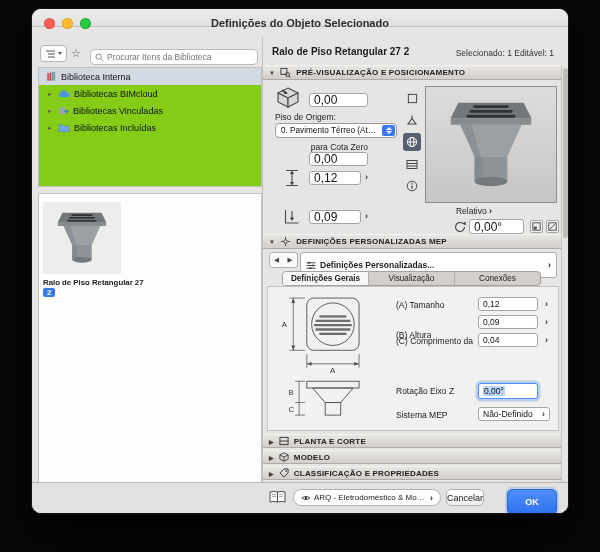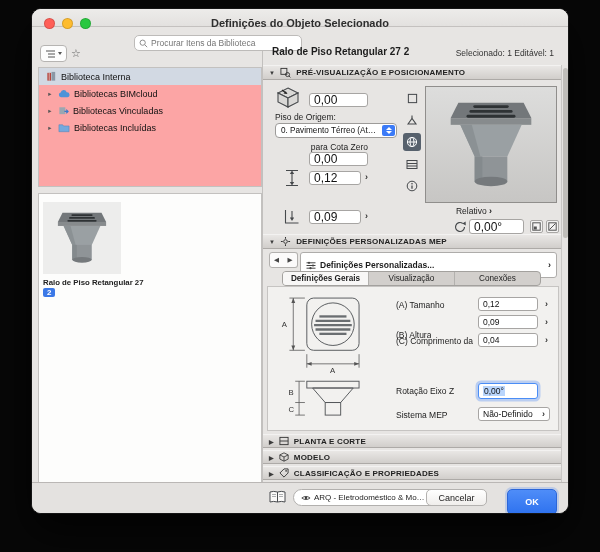--- a/index.html
+++ b/index.html
@@ -7,21 +7,21 @@
   body{background:#070707;position:relative;overflow:hidden;font-family:"Liberation Sans",sans-serif;-webkit-font-smoothing:antialiased;}
   .a{position:absolute;}
   .window{position:absolute;left:31px;top:8px;width:538px;height:506px;background:#e7e5e3;border-radius:10px;border:1px solid #151515;box-shadow:0 18px 42px rgba(0,0,0,.7);overflow:hidden;}
   .titlebar{position:absolute;left:0;top:0;right:0;height:18px;background:linear-gradient(#edecea,#e3e1df);border-bottom:1px solid #c4c1bf;}
   .title{position:absolute;left:60px;right:60px;top:8px;text-align:center;font-size:11px;font-weight:bold;color:#2e2e2e;white-space:nowrap;overflow:hidden;}
   .tl{position:absolute;top:9px;width:11px;height:11px;border-radius:50%;border:0.5px solid rgba(0,0,0,.15);}
   .divider-v{position:absolute;left:230px;top:28px;width:1px;height:445px;background:#c2c0be;}
   .iconbtn{position:absolute;background:#fdfdfd;border:1px solid #b6b4b2;border-radius:4px;display:flex;align-items:center;justify-content:center;gap:2px;}
   .search{position:absolute;background:#fff;border:1px solid #bdbbb9;border-radius:5px;display:flex;align-items:center;padding:0 4px;gap:3px;}
   .search input{border:none;outline:none;flex:1;font-size:8.5px;color:#444;background:transparent;font-family:inherit;min-width:0;}
-  .panelbox{position:absolute;background:#fca5a5;border:1px solid #c3c1bf;}
+  .panelbox{position:absolute;background:#84cc16;border:1px solid #c3c1bf;}
   .tree-row{height:17px;display:flex;align-items:center;gap:4px;padding-left:7px;font-size:9px;color:#111;cursor:default;}
   .tree-row.selected{background:#d2d9e3;}
   .tchev{font-size:6.5px;color:#555;width:8px;text-align:center;flex:0 0 8px;}
   .tree-label{white-space:nowrap;}
   .thumbcell{position:absolute;left:4px;top:8px;width:112px;display:flex;flex-direction:column;align-items:flex-start;}
   .thumbimg{width:78px;height:72px;background:#ededec;display:flex;align-items:center;justify-content:center;}
   .thumbname{margin-top:4px;font-size:7.8px;font-weight:bold;color:#222;white-space:nowrap;}
   .thumbedit{margin-top:1px;font-size:8px;font-weight:bold;color:#fff;background:#3b78e7;padding:0 4px;border-radius:2px;}
   .objname{position:absolute;left:240px;top:37px;font-size:10px;font-weight:bold;color:#1d1d1d;white-space:nowrap;}
   .status{position:absolute;right:14px;top:39px;font-size:8.5px;color:#333;white-space:nowrap;}
@@ -79,21 +79,21 @@
       <g stroke="#555" stroke-width="1.2" fill="none">
         <line x1="1" y1="2" x2="10" y2="2"></line>
           <line x1="3" y1="5" x2="10" y2="5"></line>
           <line x1="3" y1="8" x2="10" y2="8"></line>
       </g>
     </svg>
     <span style="width:0;height:0;border-left:2.6px solid transparent;border-right:2.6px solid transparent;border-top:3.2px solid #555;"></span>
   </div>
   <span class="a" style="left:39px;top:38px;font-size:11px;color:#666;">☆</span>
 
-  <div class="search" style="left:58px;top:26px;width:168px;height:16px;margin-left:44px;">
+  <div class="search" style="left:58px;top:40px;width:168px;height:16px;">
     <svg width="9" height="9" viewBox="0 0 11 11">
       <circle cx="4.5" cy="4.5" r="3.2" stroke="#8c8c8c" stroke-width="1.2" fill="none"></circle>
       <line x1="7" y1="7" x2="10" y2="10" stroke="#8c8c8c" stroke-width="1.2"></line>
     </svg>
     <input type="text" placeholder="Procurar Itens da Biblioteca" style="">
   </div>
 
   <div class="panelbox" style="left:6px;top:58px;width:224px;height:120px;">
     <div class="tree-row selected">
       <svg width="11" height="11" viewBox="0 0 12 12">
@@ -469,16 +469,16 @@
     </g>
   </svg>
   <div class="pill">
     <svg width="11" height="8" viewBox="0 0 12 8">
       <path d="M1 4 Q6 0.2 11 4 Q6 7.8 1 4 Z" stroke="#333" stroke-width="1" fill="none"></path>
       <circle cx="6" cy="4" r="1.4" fill="#333"></circle>
     </svg>
     <span style="overflow:hidden;text-overflow:ellipsis;">ARQ - Eletrodoméstico &amp; Mobiliário</span>
     <span style="font-weight:bold;font-size:9px;margin-left:auto;">›</span>
   </div>
-  <div class="pbtn" style="left:394px;width:61px;">Cancelar</div>
+  <div class="pbtn" style="left:414px;width:38px;">Cancelar</div>
   <div class="okbtn" style="left:475px;width:50px;">OK</div>
 
 </div>
 
 </body></html>

